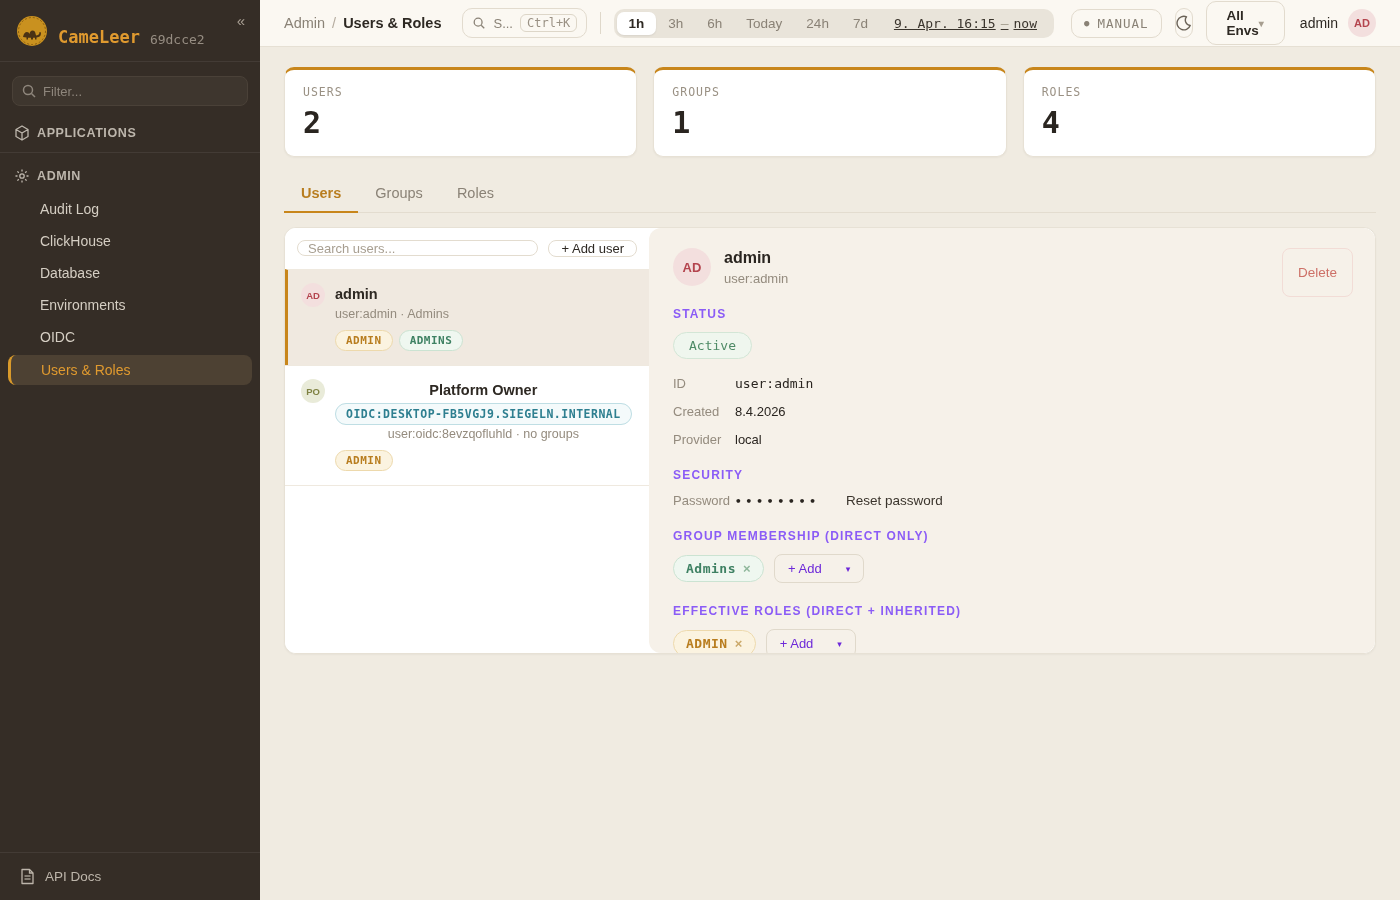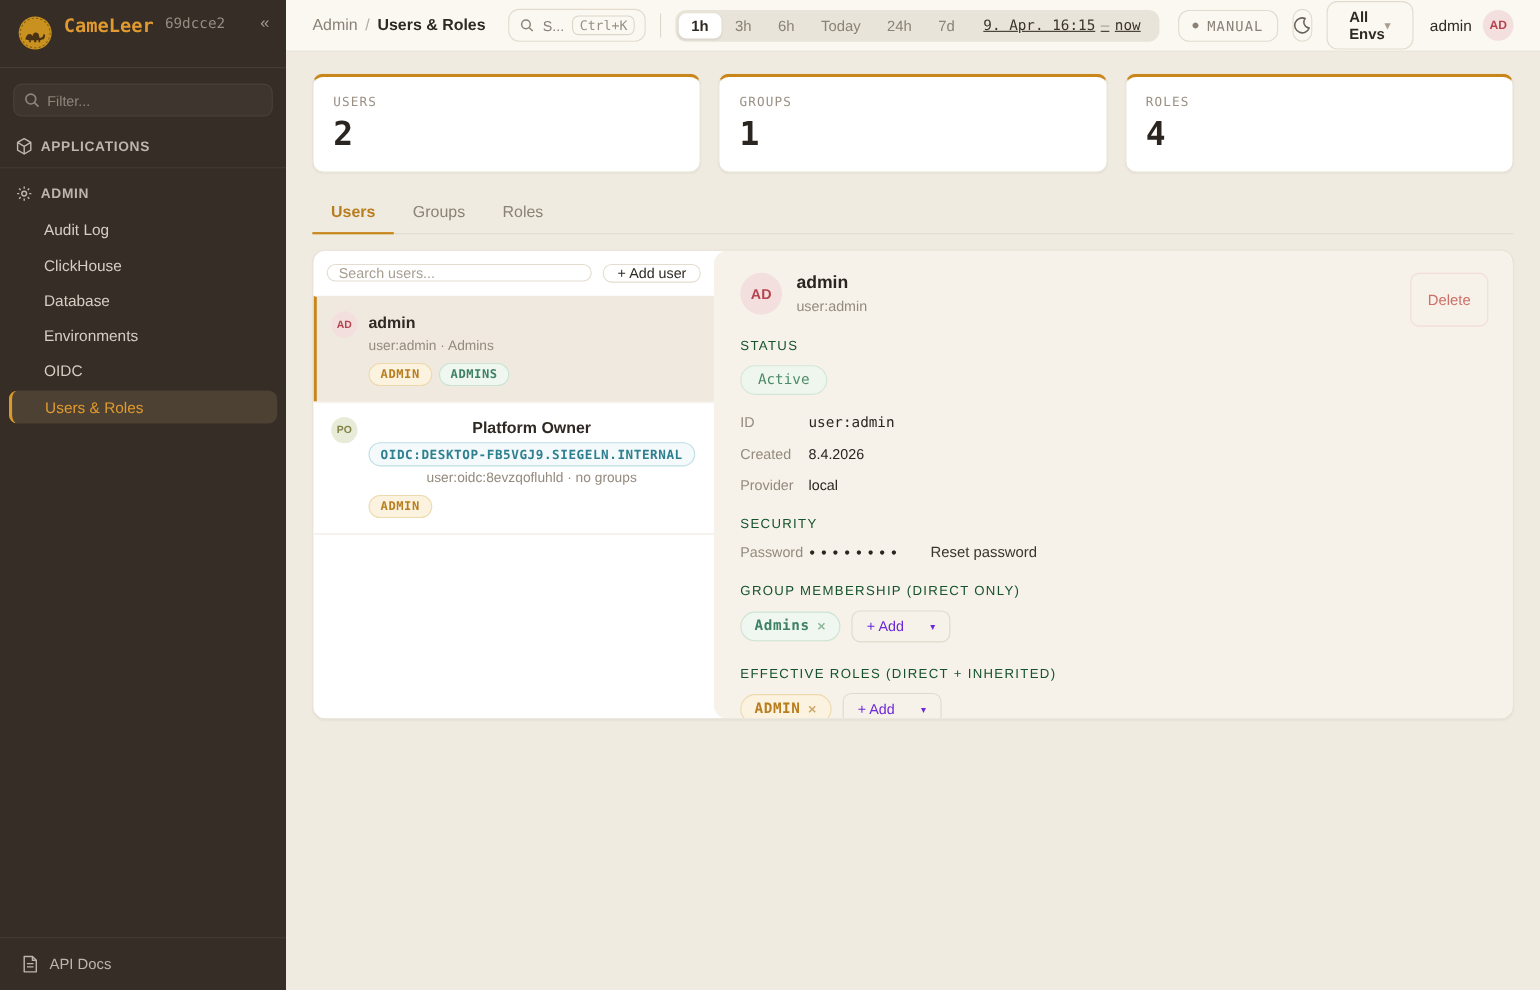--- a/index.html
+++ b/index.html
@@ -11,21 +11,21 @@
     display:flex;
   }
   .mono { font-family:"DejaVu Sans Mono", monospace; }
 
   
   .sidebar {
     width:260px; height:900px; background:#352D26; color:#D9D2C8;
     display:flex; flex-direction:column; flex-shrink:0; position:relative;
   }
   .logo-row {
-    display:flex; align-items:flex-start; gap:10px;
+    display:flex; align-items:flex-end; gap:10px;
     padding:14px 16px; border-bottom:1px solid rgba(255,255,255,.07);
     height:62px;
   }
   .logo-coin { width:32px; height:32px; border-radius:50%; flex-shrink:0; }
   .logo-title { font-family:"DejaVu Sans Mono", monospace; font-weight:bold; font-size:17px; color:#E09A2F; }
   .logo-suffix { font-size:13px; color:#968D82; }
   .collapse-btn {
     position:absolute; top:10px; right:10px; color:#A89F93; font-size:15px; cursor:pointer;
     padding:2px 5px;
   }
@@ -162,21 +162,21 @@
   .detail-head { display:flex; align-items:flex-start; gap:13px; }
   .detail-name { font-size:16px; font-weight:bold; color:#2A2520; padding-top:1px; }
   .detail-sub { font-size:13px; color:#948B7E; margin-top:4px; }
   .delete-btn {
     position:absolute; top:20px; right:22px;
     border:1px solid #F2DCD6; border-radius:8px; background:transparent;
     padding:16px 15px; color:#CD7067; font-size:13.5px; cursor:pointer;
     font-family:"Liberation Sans", sans-serif;
   }
   .section-label {
-    font-size:12px; font-weight:normal; color:#14532d; letter-spacing:1.2px;
+    font-size:12px; font-weight:bold; color:#8b5cf6; letter-spacing:1.2px;
     margin:21px 0 11px;
   }
   .status-chip {
     display:inline-block; font-family:"DejaVu Sans Mono", monospace; font-size:13px;
     color:#4E8A66; background:#EFF6EE; border:1px solid #D3E6D6; border-radius:999px;
     padding:5px 15px;
   }
   .field-row { display:flex; align-items:baseline; margin-top:13px; font-size:13px; }
   .field-label { width:62px; color:#948B7E; flex-shrink:0; }
   .field-value { color:#2A2520; }

